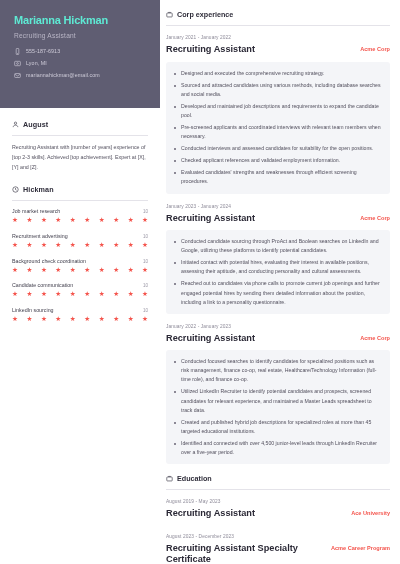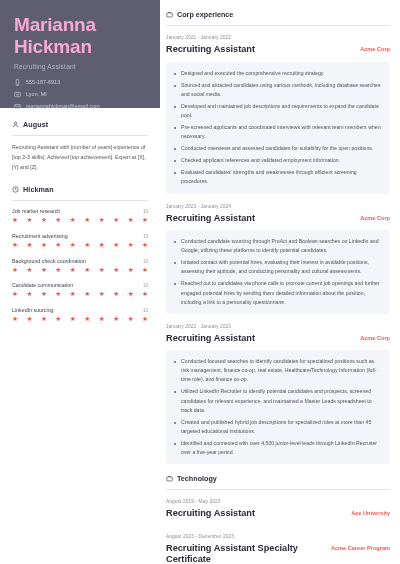--- a/index.html
+++ b/index.html
@@ -12,21 +12,21 @@
   .page { display: flex; width: 400px; height: 564px; background:#fff; }
 
   
   .sidebar { width: 160px; flex: 0 0 160px; background:#ffffff; }
   .side-header {
     background:#5f5d72;
     padding: 14px 14px 16px 14px;
     height: 108px;
   }
   .name {
-    color:#f9a8d4; font-size:19px; font-weight:700;
+    color:#5eead4; font-size:11px; font-weight:700;
     letter-spacing:-0.2px; line-height:1.15; margin-bottom:5px;
   }
   .role { color:#b9b6c6; font-size:6.6px; letter-spacing:.2px; margin-bottom:9px; }
   .contact-line { display:flex; align-items:center; gap:5px; margin-bottom:5px; }
   .contact-line .ico { width:7px; height:7px; flex:0 0 7px; color:#c4c1d0; display:block; }
   .contact-line .ico svg { width:7px; height:7px; display:block; }
   .contact-txt { color:#cfccd9; font-size:5.3px; letter-spacing:.1px; }
 
   .side-body { padding: 12px 12px 0 12px; }
   .sec-head { display:flex; align-items:center; gap:4px; margin-bottom:6px; }
@@ -291,21 +291,21 @@
       </div>
 
     <div class="edu-sec">
       <div class="m-sec-head">
         <span class="ico">
           <svg viewBox="0 0 16 16" fill="none" stroke="currentColor" stroke-width="1.5">
             <rect x="1.8" y="4.6" width="12.4" height="9" rx="1.5"></rect>
               <path d="M5.8 4.6V3.2h4.4v1.4"></path>
           </svg>
         </span>
-        <span class="m-sec-title">Technology</span>
+        <span class="m-sec-title">Education</span>
       </div>
       <div class="m-rule"></div>
       <div id="edu-list">
           <div class="edu-entry">
             <div class="entry-date">August 2019 - May 2023</div>
             <div class="entry-row">
               <div class="entry-title">Recruiting Assistant</div>
               <div class="entry-org">Ace University</div>
             </div>
           </div>

